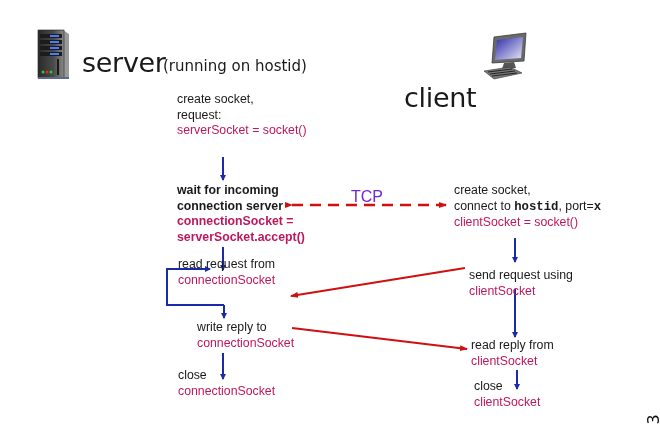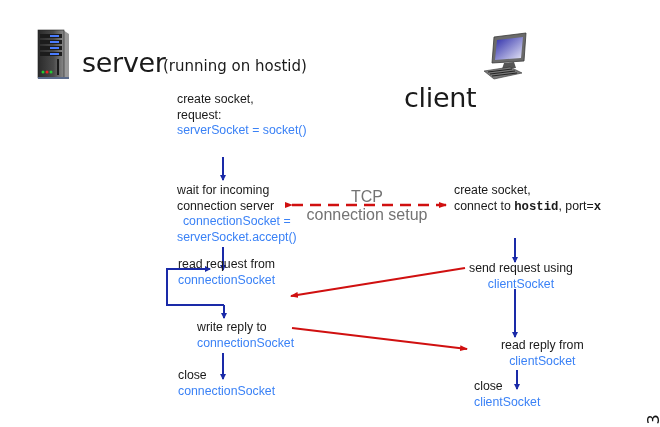--- a/index.html
+++ b/index.html
@@ -3,23 +3,23 @@
 <meta charset="utf-8">
 <style>
   html, body { margin: 0; padding: 0; background: #ffffff; }
   body { width: 660px; height: 427px; position: relative; overflow: hidden;
          font-family: "Liberation Sans", sans-serif; }
   .abs { position: absolute; }
   .hdr { font-family: "DejaVu Sans", sans-serif; color: #1a1a1a; white-space: nowrap; }
   .hdr-big { font-size: 27px; letter-spacing: -0.3px; text-align: center; }
   .hdr-small { font-size: 15px; }
   .txt { font-size: 12.3px; line-height: 15.5px; color: #1a1a1a; white-space: nowrap; }
-  .red { color: #3b82f6; text-align: center; }
+  .red { color: #be185d; }
   .mono { font-family: "Liberation Mono", monospace; font-weight: bold; }
-  .tcp { color: #737373; font-size: 16px; line-height: 18px; white-space: nowrap; text-align: center; }
+  .tcp { color: #6d28d9; font-size: 16px; line-height: 18px; white-space: nowrap; text-align: center; }
   svg.lines { position: absolute; left: 0; top: 0; }
   .pagenum { font-family: "DejaVu Sans", sans-serif; font-size: 16px; color: #111; transform: rotate(-90deg); }
 </style>
 </head>
 <body>
 
 <div class="abs" style="left:36px; top:28px; width:34px; height:52px;">
   <svg width="34" height="52" viewBox="0 0 34 52">
     <defs>
       <linearGradient id="srvg" x1="0" x2="1" y1="0" y2="0">
@@ -94,58 +94,58 @@
 
   <line x1="292" y1="328" x2="467" y2="349" stroke="#d01010" stroke-width="2.2" marker-end="url(#ar)"></line>
 </svg>
 
 <div class="abs txt" style="left:177px; top:92px;">
   <div>create socket,</div>
   <div>request:</div>
   <div class="red">serverSocket = socket()</div>
 </div>
 
-<div class="abs txt" style="left:177px; top:183px;">
+<div class="abs txt" style="left:177px; top:183px;font-weight:bold;">
   <div>wait for incoming</div>
   <div>connection server</div>
   <div class="red">connectionSocket =</div>
   <div class="red">serverSocket.accept()</div>
 </div>
 
 <div class="abs tcp" style="left:298px; top:188px; width:138px;">
   <div>TCP</div>
-  <div>connection setup</div>
 </div>
 
 <div class="abs txt" style="left:178px; top:257px;">
   <div>read request from</div>
   <div class="red">connectionSocket</div>
 </div>
 
 <div class="abs txt" style="left:181px; top:320px;margin-left:16px;">
   <div>write reply to</div>
   <div class="red">connectionSocket</div>
 </div>
 
 <div class="abs txt" style="left:178px; top:368px;">
   <div>close</div>
   <div class="red">connectionSocket</div>
 </div>
 
 <div class="abs txt" style="left:454px; top:183px;">
   <div>create socket,</div>
   <div><span>connect to </span><span class="mono">hostid</span><span>, port=</span><span class="mono">x</span></div>
+  <div class="red">clientSocket = socket()</div>
 </div>
 
-<div class="abs txt" style="left:469px; top:261px;">
+<div class="abs txt" style="left:469px; top:268px;">
   <div>send request using</div>
   <div class="red">clientSocket</div>
 </div>
 
-<div class="abs txt" style="left:471px; top:338px;margin-left:30px;">
+<div class="abs txt" style="left:471px; top:338px;">
   <div>read reply from</div>
   <div class="red">clientSocket</div>
 </div>
 
 <div class="abs txt" style="left:474px; top:379px;">
   <div>close</div>
   <div class="red">clientSocket</div>
 </div>
 
 <div class="abs pagenum" style="left:648px; top:410px;">3</div>

